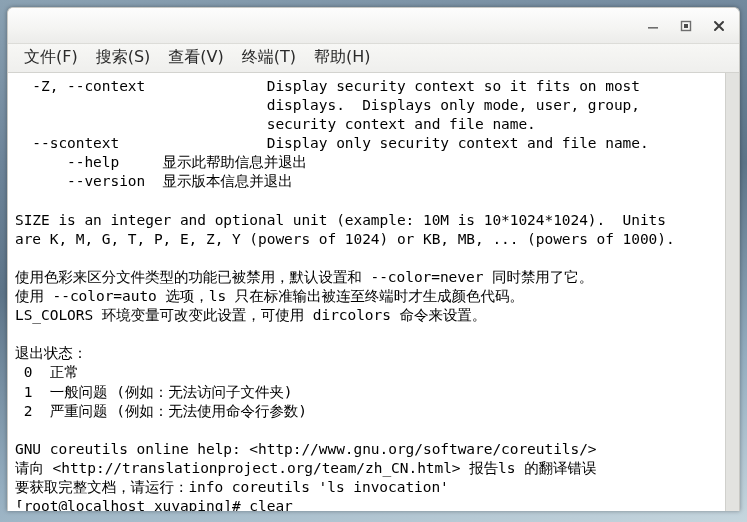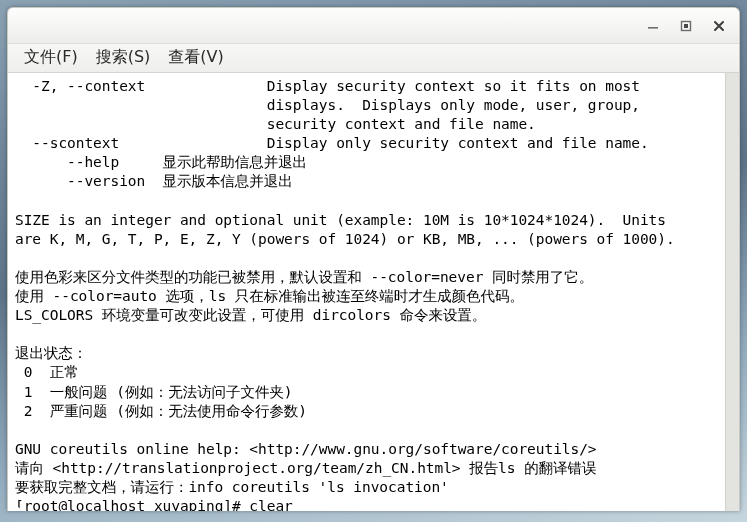--- a/index.html
+++ b/index.html
@@ -150,20 +150,22 @@
       <svg width="16" height="16" viewBox="0 0 16 16">
         <path d="M4 4 L12 12 M12 4 L4 12" stroke="#3d3d3d" stroke-width="2" stroke-linecap="round"></path>
       </svg>
     </div>
   </div>
 
   <div id="menubar">
     <div class="menu-item">文件(F)</div>
     <div class="menu-item">搜索(S)</div>
     <div class="menu-item">查看(V)</div>
+    <div class="menu-item">终端(T)</div>
+    <div class="menu-item">帮助(H)</div>
   </div>
 
   <div id="term-wrap">
     <div id="terminal"><div class="line">  -Z, --context              Display security context so it fits on most</div><div class="line">                             displays.  Displays only mode, user, group,</div><div class="line">                             security context and file name.</div><div class="line">  --scontext                 Display only security context and file name.</div><div class="line">      --help     显示此帮助信息并退出</div><div class="line">      --version  显示版本信息并退出</div><div class="line"></div><div class="line">SIZE is an integer and optional unit (example: 10M is 10*1024*1024).  Units</div><div class="line">are K, M, G, T, P, E, Z, Y (powers of 1024) or KB, MB, ... (powers of 1000).</div><div class="line"></div><div class="line">使用色彩来区分文件类型的功能已被禁用，默认设置和 --color=never 同时禁用了它。</div><div class="line">使用 --color=auto 选项，ls 只在标准输出被连至终端时才生成颜色代码。</div><div class="line">LS_COLORS 环境变量可改变此设置，可使用 dircolors 命令来设置。</div><div class="line"></div><div class="line">退出状态：</div><div class="line"> 0  正常</div><div class="line"> 1  一般问题 (例如：无法访问子文件夹)</div><div class="line"> 2  严重问题 (例如：无法使用命令行参数)</div><div class="line"></div><div class="line">GNU coreutils online help: &lt;http://www.gnu.org/software/coreutils/&gt;</div><div class="line">请向 &lt;http://translationproject.org/team/zh_CN.html&gt; 报告ls 的翻译错误</div><div class="line">要获取完整文档，请运行：info coreutils 'ls invocation'</div><div class="line">[root@localhost xuyaping]# clear</div></div>
     <div id="scrollbar">
       <div id="scroll-thumb"></div>
     </div>
   </div>
 
 </div>

